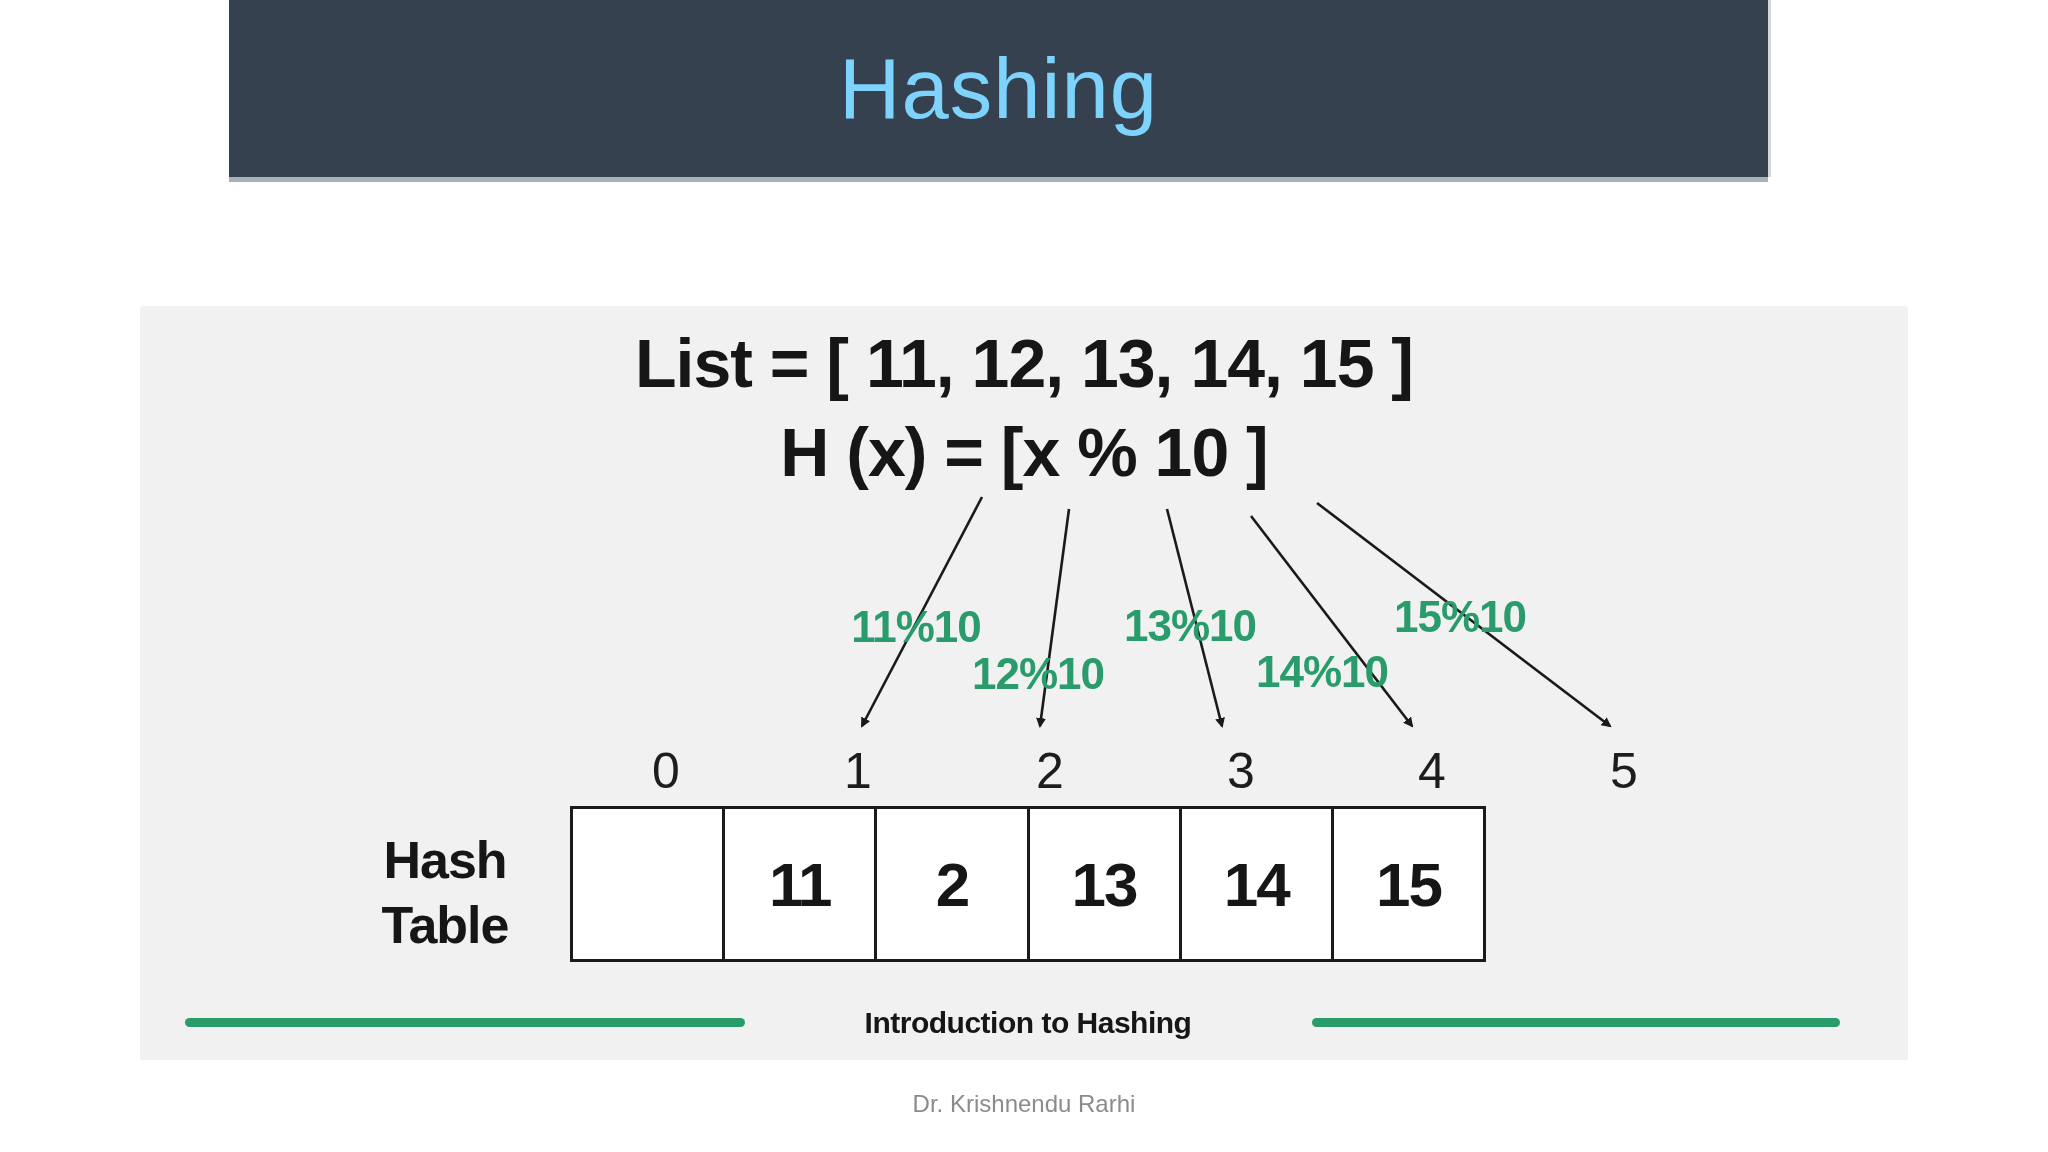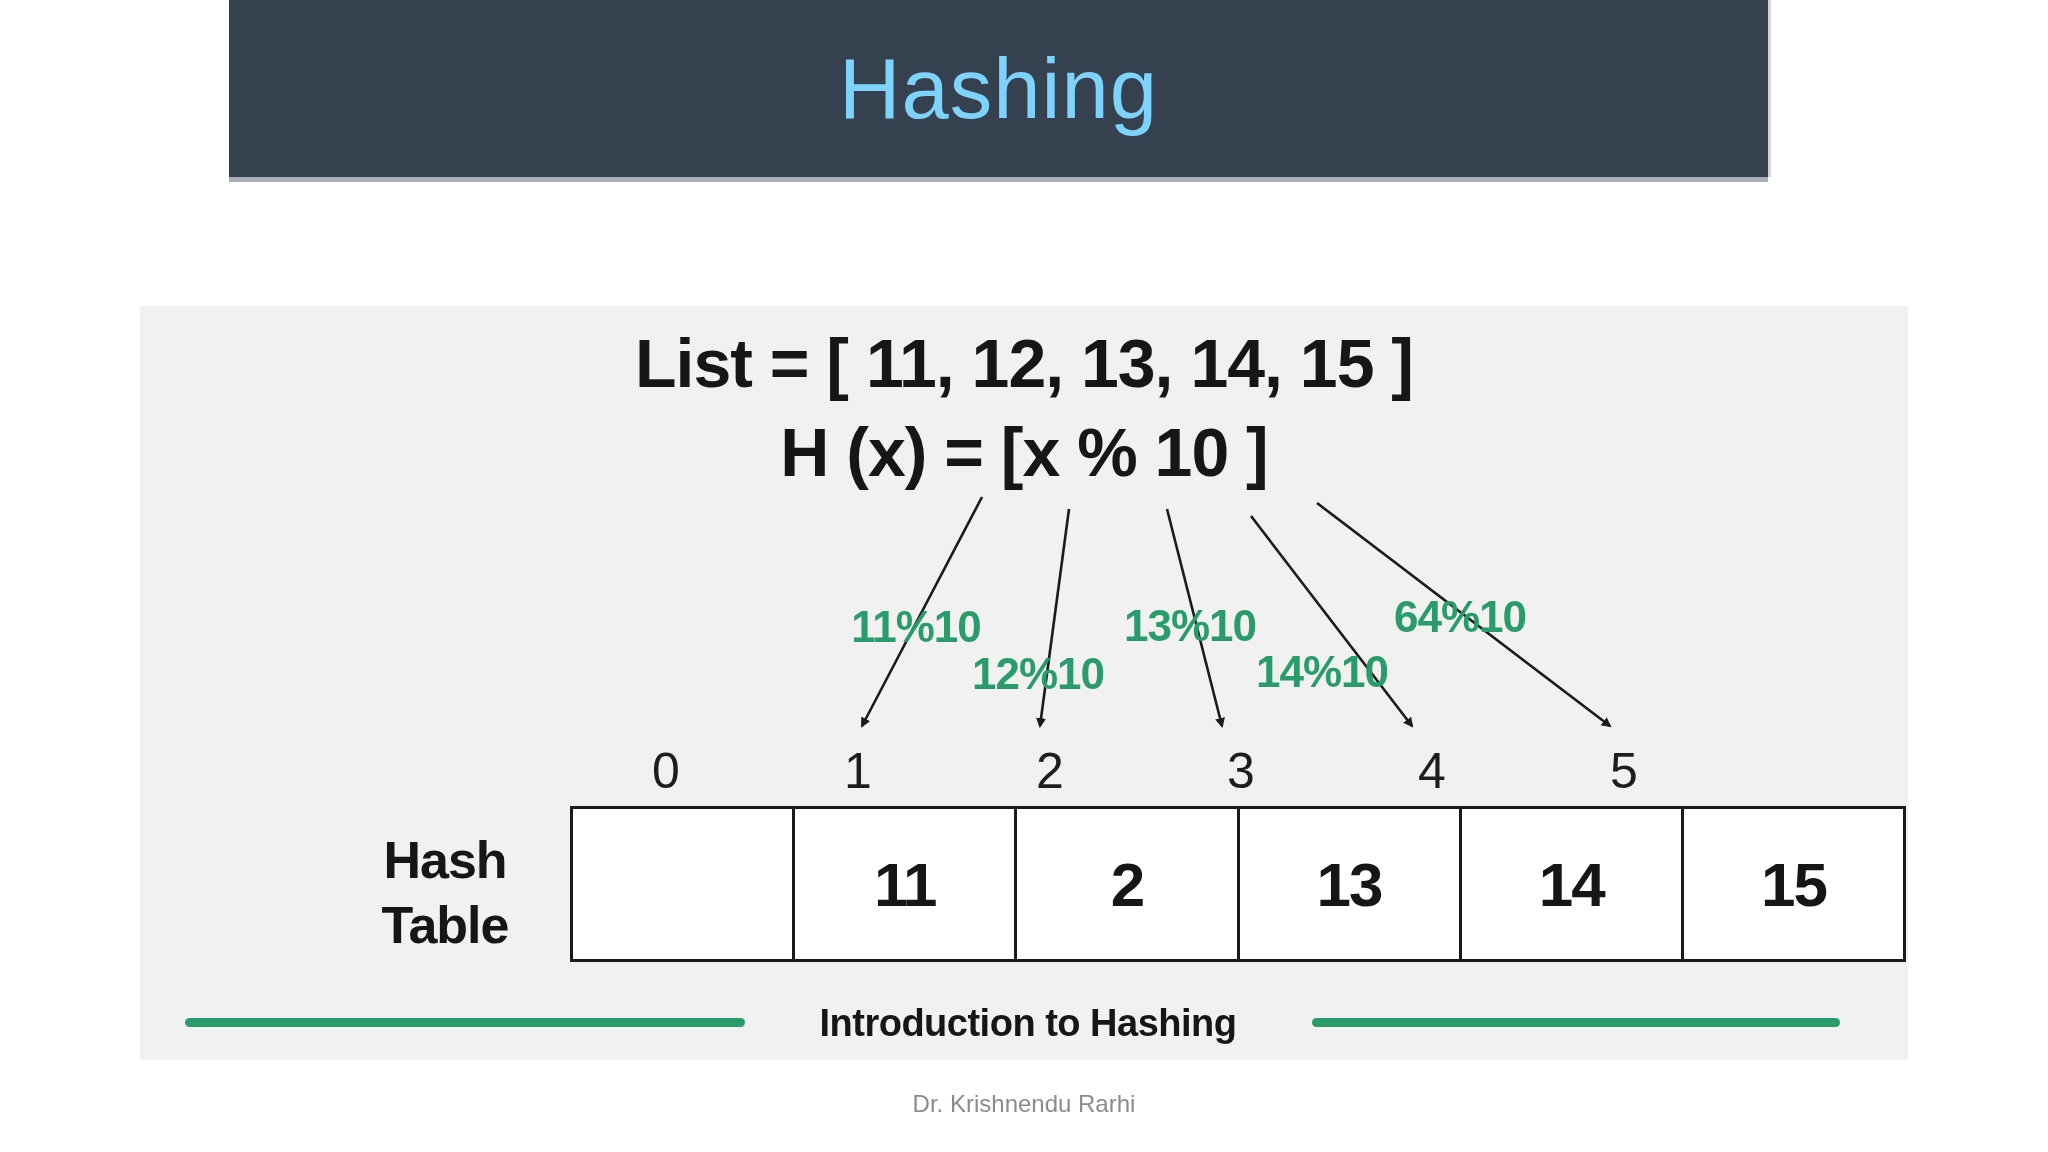--- a/index.html
+++ b/index.html
@@ -33,42 +33,42 @@
   .arrows{position:absolute;left:0;top:0;width:1768px;height:754px;pointer-events:none;}
   .modlabel{
     position:absolute;width:220px;margin-left:-110px;text-align:center;
     color:#2a9b6b;font-weight:700;font-size:44px;line-height:52px;letter-spacing:-1px;
   }
   .idxlabel{
     position:absolute;width:90px;margin-left:-45px;text-align:center;
     color:#1d1d1d;font-weight:400;font-size:50px;line-height:56px;top:437px;
   }
   .htable{
-    position:absolute;left:430px;top:500px;width:1336px;height:156px;
+    position:absolute;left:430px;top:500px;width:916px;height:156px;
     background:#ffffff;border:3px solid #1a1a1a;box-sizing:border-box;
     display:flex;
   }
   .hcell{
     flex:1 1 0;border-right:3px solid #1a1a1a;
     display:flex;align-items:center;justify-content:center;
     color:#161616;font-weight:700;font-size:62px;letter-spacing:-2px;
   }
   .hcell:last-child{border-right:none;}
   .hash-label{
     position:absolute;left:195px;top:522px;width:220px;text-align:center;
     color:#161616;font-weight:700;font-size:52px;line-height:65px;letter-spacing:-1px;
   }
   .caption-line{
     position:absolute;top:712px;height:9px;border-radius:5px;background:#2a9b6b;
   }
   .caption-line.left{left:45px;width:560px;}
   .caption-line.right{left:1172px;width:528px;}
   .caption-text{
     position:absolute;top:692px;left:614px;width:548px;text-align:center;
-    color:#161616;font-weight:700;font-size:38px;line-height:50px;letter-spacing:-0.5px;
+    color:#161616;font-weight:700;font-size:30px;line-height:50px;letter-spacing:-0.5px;
   }
   
   .footer{
     position:absolute;left:0;top:1090px;width:100%;text-align:center;
     color:#8b8b8b;font-size:24px;font-weight:400;
   }
 </style>
 </head>
 <body>
 
@@ -93,21 +93,21 @@
       <line x1="1177" y1="197" x2="1470" y2="420" stroke="#1a1a1a" stroke-width="2.6" marker-end="url(#ah)"></line>
     </svg>
 
     <div class="formula line1">List = [ 11, 12, 13, 14, 15 ]</div>
     <div class="formula line2">H (x) = [x % 10 ]</div>
 
     <div class="modlabel" style="left:776px;top:295px;">11%10</div>
     <div class="modlabel" style="left:898px;top:342px;">12%10</div>
     <div class="modlabel" style="left:1050px;top:294px;">13%10</div>
     <div class="modlabel" style="left:1182px;top:340px;">14%10</div>
-    <div class="modlabel" style="left:1320px;top:285px;">64%10</div>
+    <div class="modlabel" style="left:1320px;top:285px;">15%10</div>
 
     <div class="idxlabel" style="left:526px;">0</div>
     <div class="idxlabel" style="left:718px;">1</div>
     <div class="idxlabel" style="left:910px;">2</div>
     <div class="idxlabel" style="left:1101px;">3</div>
     <div class="idxlabel" style="left:1292px;">4</div>
     <div class="idxlabel" style="left:1484px;">5</div>
 
     <div class="hash-label">
       <div>Hash</div>

